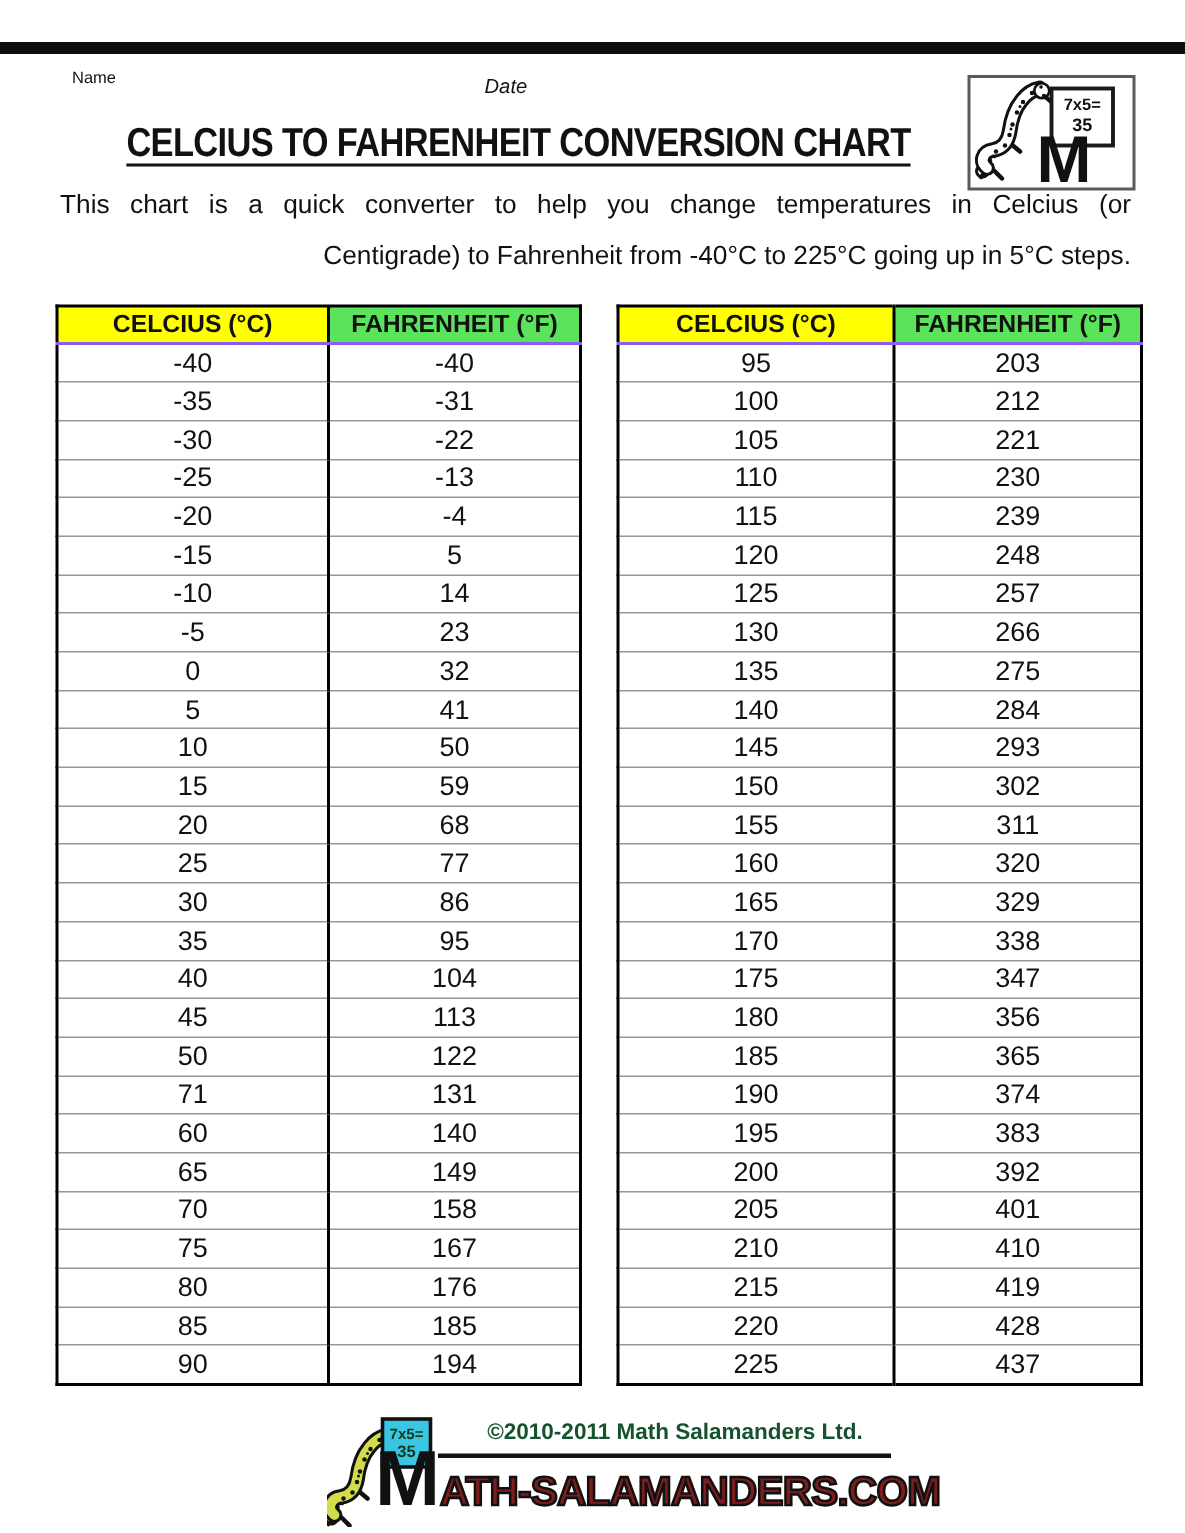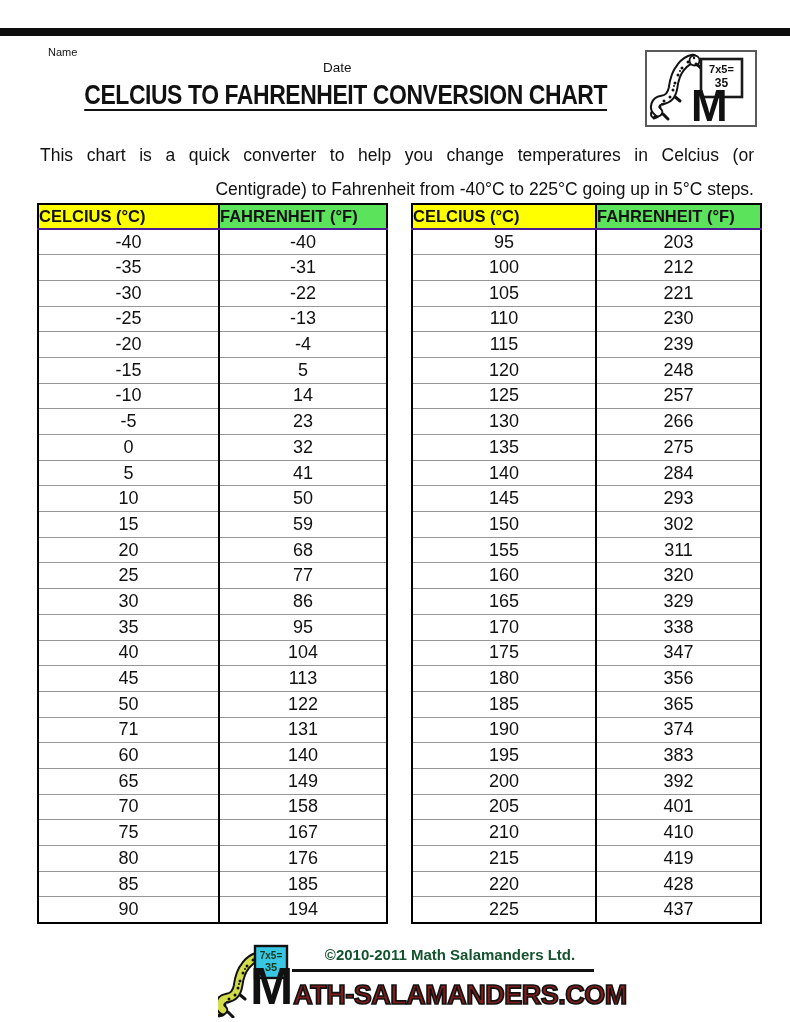--- a/index.html
+++ b/index.html
@@ -4,42 +4,42 @@
 <style>
   * { margin:0; padding:0; box-sizing:border-box; }
   html,body { background:#fff; }
   body { font-family:"Liberation Sans", sans-serif; color:#111; }
   .page { position:relative; width:790px; height:1022px; background:#fff; overflow:hidden; }
 
   .top-rule { position:absolute; top:28px; left:0; width:790px; height:3px;
               border-top:6px solid #0d0d0d; border-bottom:2px solid #0d0d0d; }
 
   .name-label { position:absolute; left:48px; top:46px; font-size:11px; }
-  .date-label { position:absolute; left:323px; top:60px; font-size:13.5px; }
+  .date-label { position:absolute; left:323px; top:50px; font-size:13.5px;font-style:italic; }
 
   .logo-box { position:absolute; left:645px; top:50px; width:112px; height:77px;
               border:2px solid #5a5a5a; background:#fff; }
 
   .page-title { position:absolute; left:40px; top:80px; width:590px; text-align:center;
                 font-size:27px; font-weight:600; letter-spacing:-0.5px;
                 transform:scaleX(0.85); transform-origin:center;
                 text-decoration:underline; text-decoration-thickness:2px; text-underline-offset:5px;
                 white-space:nowrap; }
 
-  .description { position:absolute; left:40px; top:138px; width:714px;
+  .description { position:absolute; left:40px; top:119px; width:714px;
                  font-size:17.5px; line-height:34px; }
   .desc-line1 { text-align:justify; text-align-last:justify; }
   .desc-line2 { text-align:right; }
 
   .temp-table { position:absolute; top:203px; width:349px; border-collapse:collapse;
                 table-layout:fixed; border:2.5px solid #000; background:#fff; }
   #left-table  { left:37px; }
   #right-table { left:411px; }
-  .temp-table th { height:25px; font-size:16.5px; font-weight:700; text-align:left;
-                   border-bottom:2px solid #4c1d95; padding:0; }
+  .temp-table th { height:25px; font-size:16.5px; font-weight:700; text-align:center;
+                   border-bottom:2px solid #8b5cf6; padding:0; }
   .temp-table th + th, .temp-table td + td { border-left:2px solid #000; }
   .temp-table td { height:25.7px; font-size:18px; text-align:center; vertical-align:middle;
                    border-top:1.2px solid #979797; padding:0; }
 
   .footer-copyright { position:absolute; left:300px; top:946px; width:300px; text-align:center;
                       font-size:15px; font-weight:700; color:#14532d; }
   .footer-rule { position:absolute; left:292px; top:969px; width:302px; height:3px; background:#111; }
   .footer-logo { position:absolute; left:218px; top:942px; }
   .wordmark { position:absolute; left:250px; top:960px; white-space:nowrap; }
   .wordmark .big-m { font-size:52px; font-weight:900; color:#111; line-height:1; }

